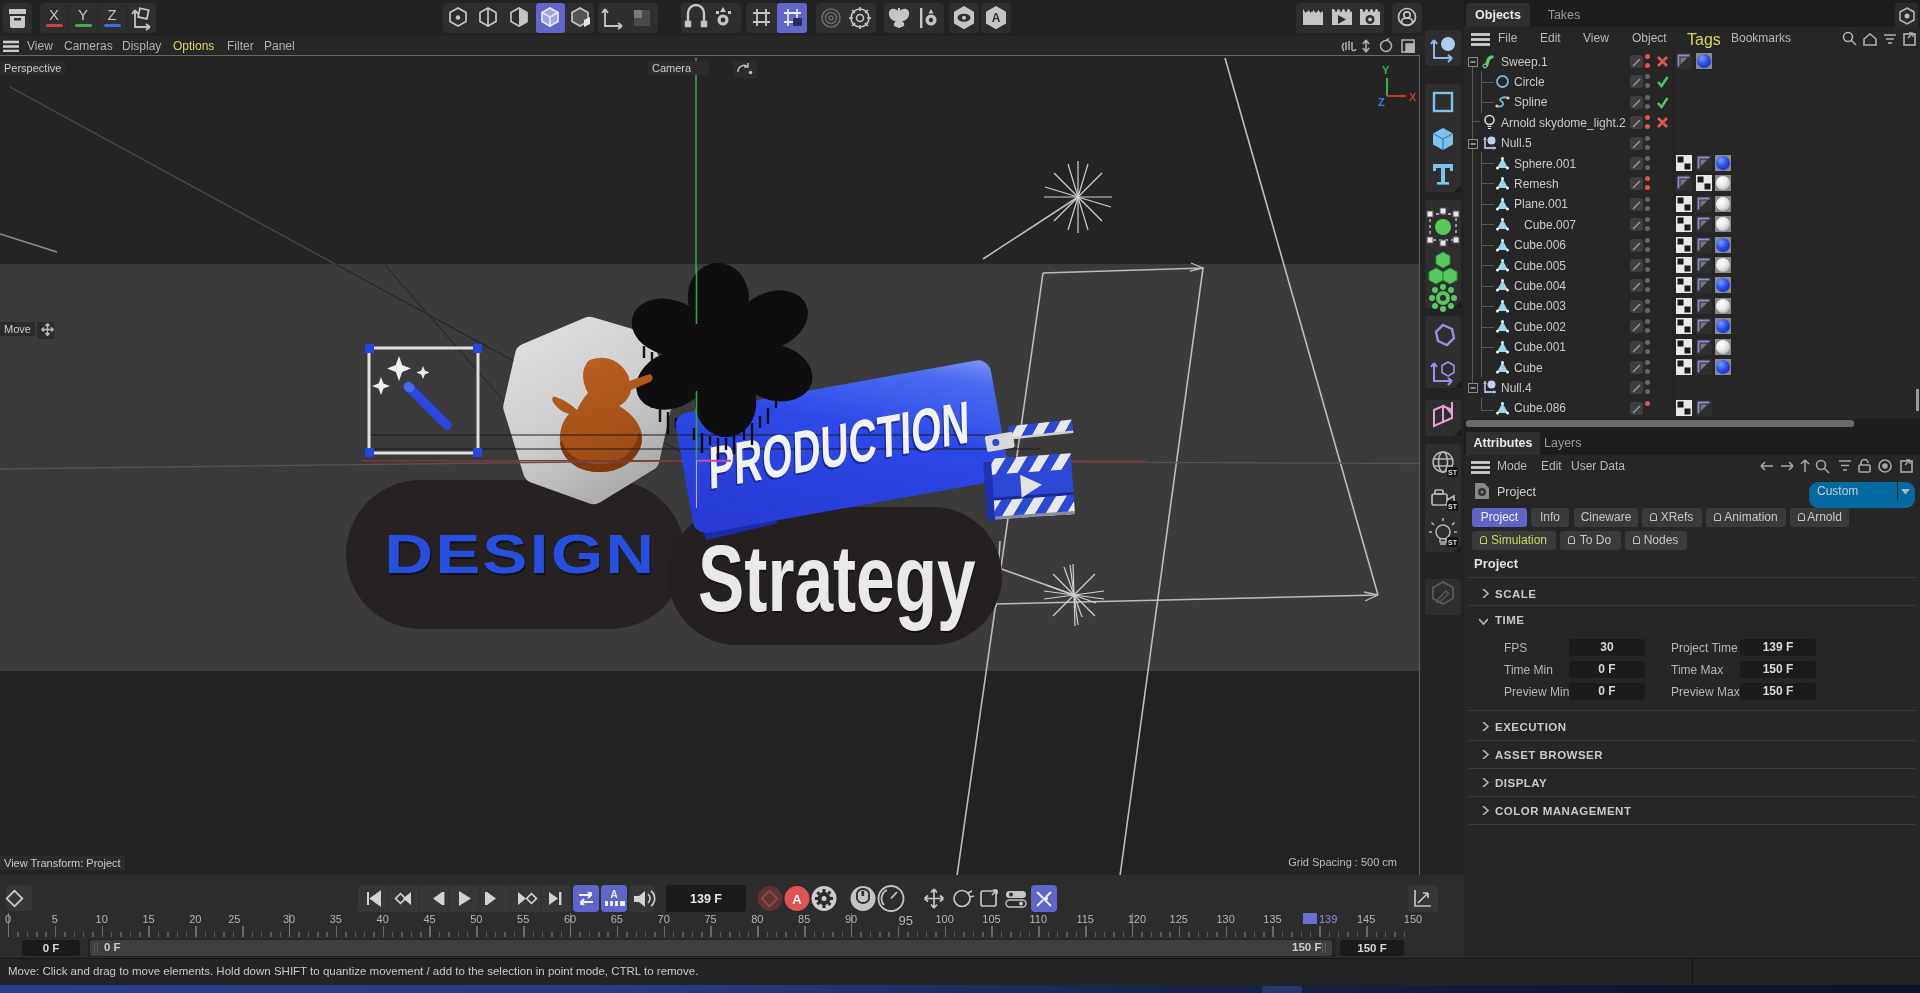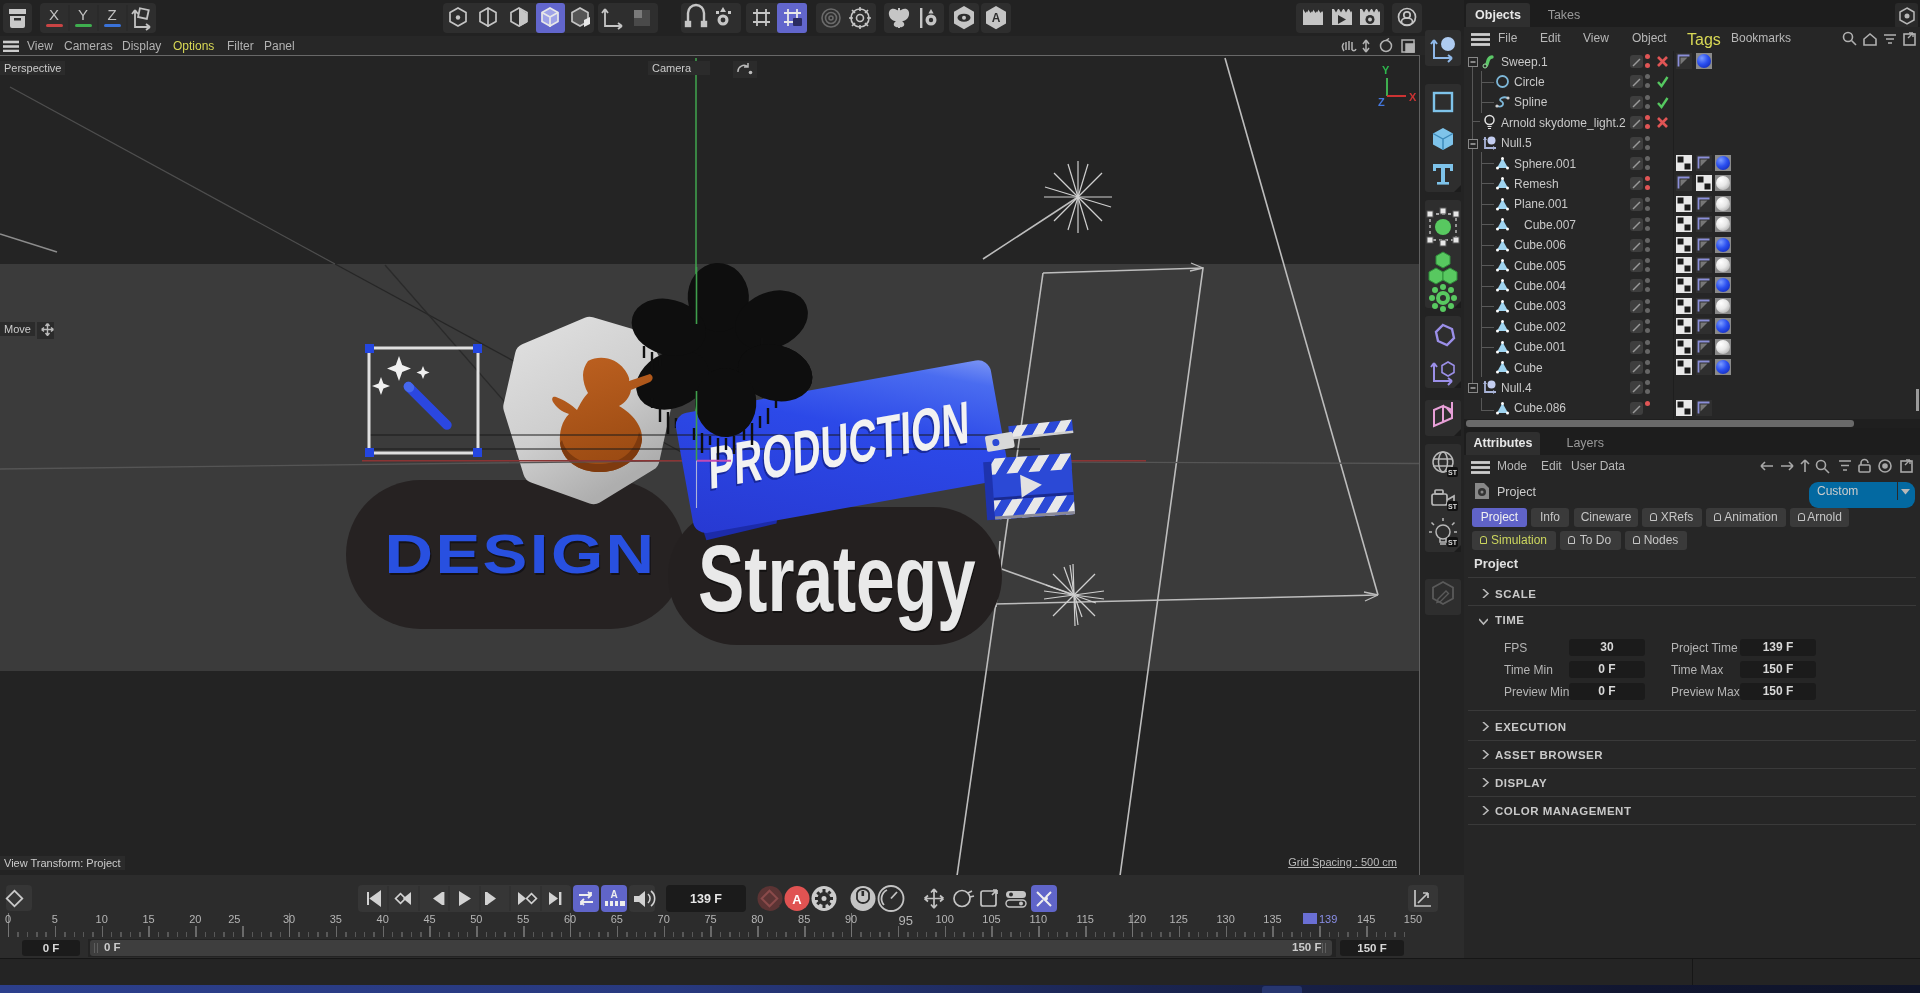--- a/index.html
+++ b/index.html
@@ -451,21 +451,21 @@
           <path d="M 1 10 a 6 6 0 0 1 10 -5 M 11 1 v 4 h -4" fill="none" stroke="#bbb" stroke-width="1.5"></path>
           <circle cx="13.5" cy="10.5" r="1.8" fill="#bbb"></circle>
         </svg></div>
     <div class="vplabel" style="left:0;top:266px;">Move</div>
     <div class="vplabel" style="left:37px;top:266px;width:17px;height:17px;"><svg width="13" height="13" viewBox="0 0 13 13">
           <g stroke="#bbb" stroke-width="1.4">
             <path d="M 6.5 0.5 v 12 M 0.5 6.5 h 12 M 6.5 0.5 l -2 2.5 m 2 -2.5 l 2 2.5 M 6.5 12.5 l -2 -2.5 m 2 2.5 l 2 -2.5 M 0.5 6.5 l 2.5 -2 m -2.5 2 l 2.5 2 M 12.5 6.5 l -2.5 -2 m 2.5 2 l -2.5 2"></path>
           </g>
         </svg></div>
     <div class="vplabel" style="left:0;top:800px;">View Transform: Project</div>
-    <div class="abs" style="right:22px;top:800px;color:#bbbbbb;font-size:11px;text-decoration:underline;">Grid Spacing : 500 cm</div>
+    <div class="abs" style="right:22px;top:800px;color:#bbbbbb;font-size:11px;">Grid Spacing : 500 cm</div>
 
     <svg class="abs" style="left:1370px;top:3px;" width="50" height="50" viewBox="0 0 50 50">
       <line x1="17" y1="37" x2="17" y2="19" stroke="#3fae4f" stroke-width="2"></line>
       <line x1="17" y1="37" x2="36" y2="37" stroke="#cc3333" stroke-width="2"></line>
       <text x="12" y="15" fill="#2db84d" font-size="11" font-weight="bold">Y</text>
       <text x="39" y="42" fill="#cc3333" font-size="11" font-weight="bold">X</text>
       <text x="8" y="47" fill="#4477dd" font-size="11" font-weight="bold">Z</text>
     </svg>
   </div>
   <div class="abs" id="rstrip">
@@ -1054,21 +1054,21 @@
       </div>
 
       <div class="abs" style="left:0;top:368px;width:456px;height:9px;background:#1f1f1f;"></div>
       <div class="abs" style="left:2px;top:369px;width:388px;height:7px;background:#6a6a6a;border-radius:3px;"></div>
       <div class="abs" style="left:452px;top:338px;width:3px;height:22px;background:#9a9a9a;"></div>
     </div>
 
     <div class="abs" style="left:0;top:428px;width:456px;height:530px;background:#262626;">
       <div class="abs" style="left:0;top:0;width:456px;height:27px;background:#1d1d1d;"></div>
       <div class="abs" style="left:2px;top:4px;width:74px;height:23px;background:#2f2f2f;border-radius:3px 3px 0 0;color:#e8e8e8;font-weight:bold;font-size:12.5px;text-align:center;line-height:23px;">Attributes</div>
-      <div class="abs" style="left:80px;top:4px;width:60px;height:23px;color:#9a9a9a;font-size:12.5px;text-align:right;line-height:23px;">Layers</div>
+      <div class="abs" style="left:80px;top:4px;width:60px;height:23px;color:#9a9a9a;font-size:12.5px;text-align:left;line-height:23px;">Layers</div>
       <svg class="abs" style="left:7px;top:33px;" width="20" height="13" viewBox="0 0 20 13">
           <g stroke="#cccccc" stroke-width="2.8">
             <line x1="0" y1="1.5" x2="19" y2="1.5"></line>
             <line x1="0" y1="6.5" x2="19" y2="6.5"></line>
             <line x1="0" y1="11.5" x2="19" y2="11.5"></line>
           </g>
         </svg>
       <span class="abs" style="left:33px;top:31px;color:#b8b8b8;font-size:12px;">Mode</span>
       <span class="abs" style="left:77px;top:31px;color:#b8b8b8;font-size:12px;">Edit</span>
       <span class="abs" style="left:107px;top:31px;color:#b8b8b8;font-size:12px;">User Data</span>
@@ -1308,18 +1308,19 @@
       <div class="abs" style="left:94px;top:4px;width:1px;height:10px;background:#5e5e5e;"></div>
       <div class="abs" style="left:97px;top:4px;width:1px;height:10px;background:#5e5e5e;"></div>
       <div class="abs" style="left:1322px;top:4px;width:1px;height:10px;background:#5e5e5e;"></div>
       <div class="abs" style="left:1325px;top:4px;width:1px;height:10px;background:#5e5e5e;"></div>
       <span class="abs" style="left:104px;top:2px;color:#cccccc;font-size:11.5px;font-weight:bold;">0 F</span>
       <span class="abs" style="left:1292px;top:2px;color:#cccccc;font-size:11.5px;font-weight:bold;">150 F</span>
       <div class="abs" style="left:1340px;top:1px;width:64px;height:16px;background:#1b1b1b;border-radius:3px;color:#d8d8d8;font-size:11.5px;font-weight:bold;text-align:center;line-height:16px;">150 F</div>
     </div>
   </div>
   <div class="abs" id="statusbar">
+    <span class="abs" style="left:8px;top:6px;">Move: Click and drag to move elements. Hold down SHIFT to quantize movement / add to the selection in point mode, CTRL to remove.</span>
     <div class="abs" style="left:1692px;top:0;width:1px;height:27px;background:#161616;"></div>
   </div>
   <div class="abs" id="bluestrip">
       <div style="position:absolute;left:1262px;top:1px;width:40px;height:7px;background:#27366f;border-radius:3px 3px 0 0;"></div>
     </div>
 </div>
 
 </body></html>

